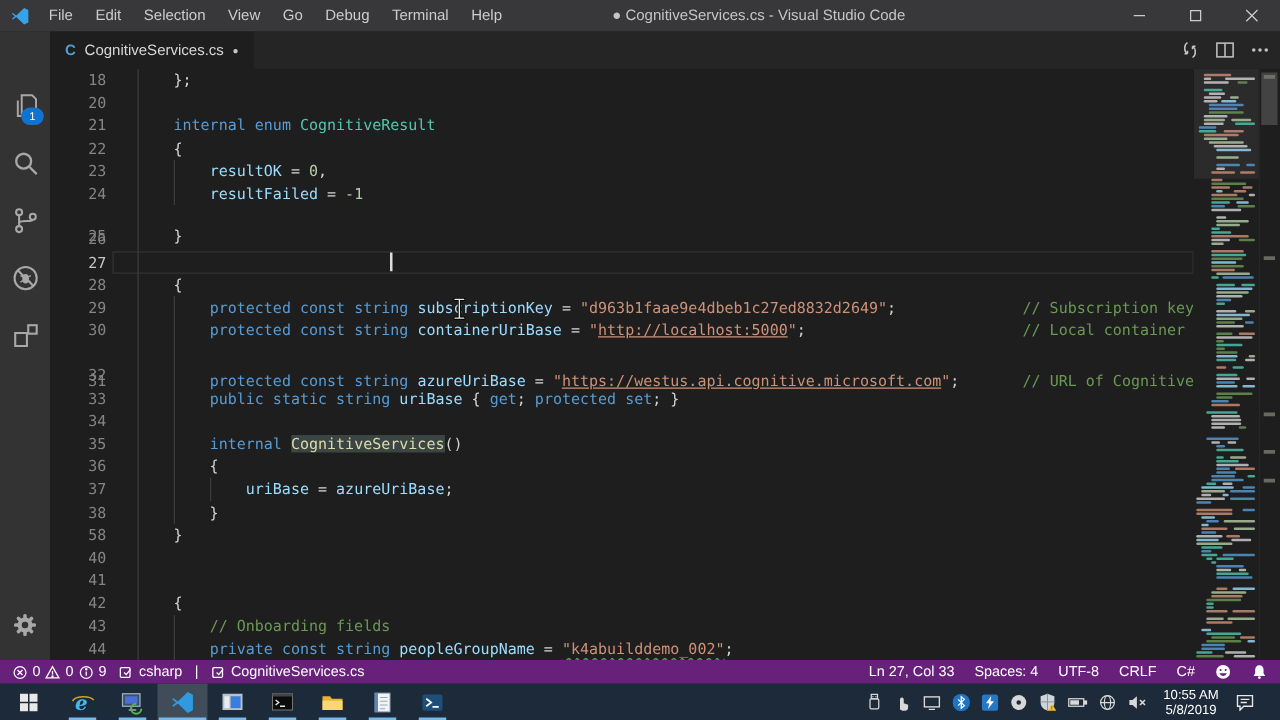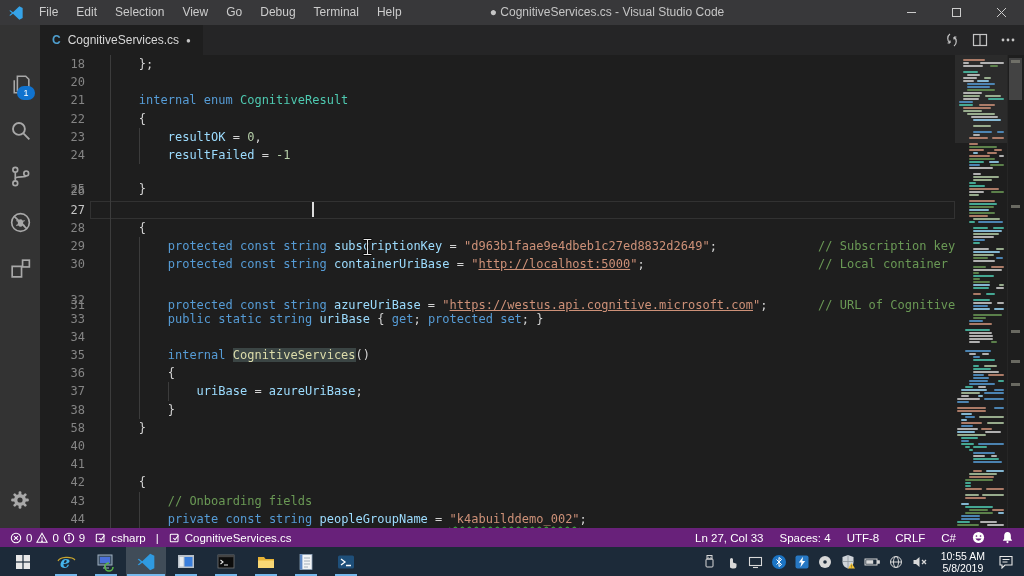--- a/index.html
+++ b/index.html
@@ -66,21 +66,21 @@
   .sb-right{margin-left:auto;display:flex;align-items:center;gap:16px;}
 
   
   .taskbar{position:absolute;left:0;right:0;bottom:0;height:29px;background:#1c2a39;display:flex;
            align-items:center;z-index:50;}
   .tb-btn{width:40px;height:29px;display:flex;align-items:center;justify-content:center;position:relative;}
   .tb-btn.start{width:46px;}
   .tb-btn.running::after{content:"";position:absolute;bottom:0;left:9px;right:9px;height:2px;background:var(--taskbar_indicator);}
   .tb-btn.active{background:rgba(255,255,255,0.16);}
   .tb-btn.active::after{left:1px;right:1px;}
-  .tray{margin-left:auto;display:flex;align-items:center;gap:9px;padding-right:10px;}
+  .tray{margin-left:auto;display:flex;align-items:center;gap:9px;padding-right:20px;}
   .tray-icon{display:flex;align-items:center;justify-content:center;}
   .clock{text-align:center;color:#fff;font-size:10.5px;line-height:12px;margin:0 4px;}
 </style>
 </head>
 <body>
 
 <div class="screen">
 
   <div class="titlebar">
     <svg class="vsc-logo" viewBox="0 0 24 24">

